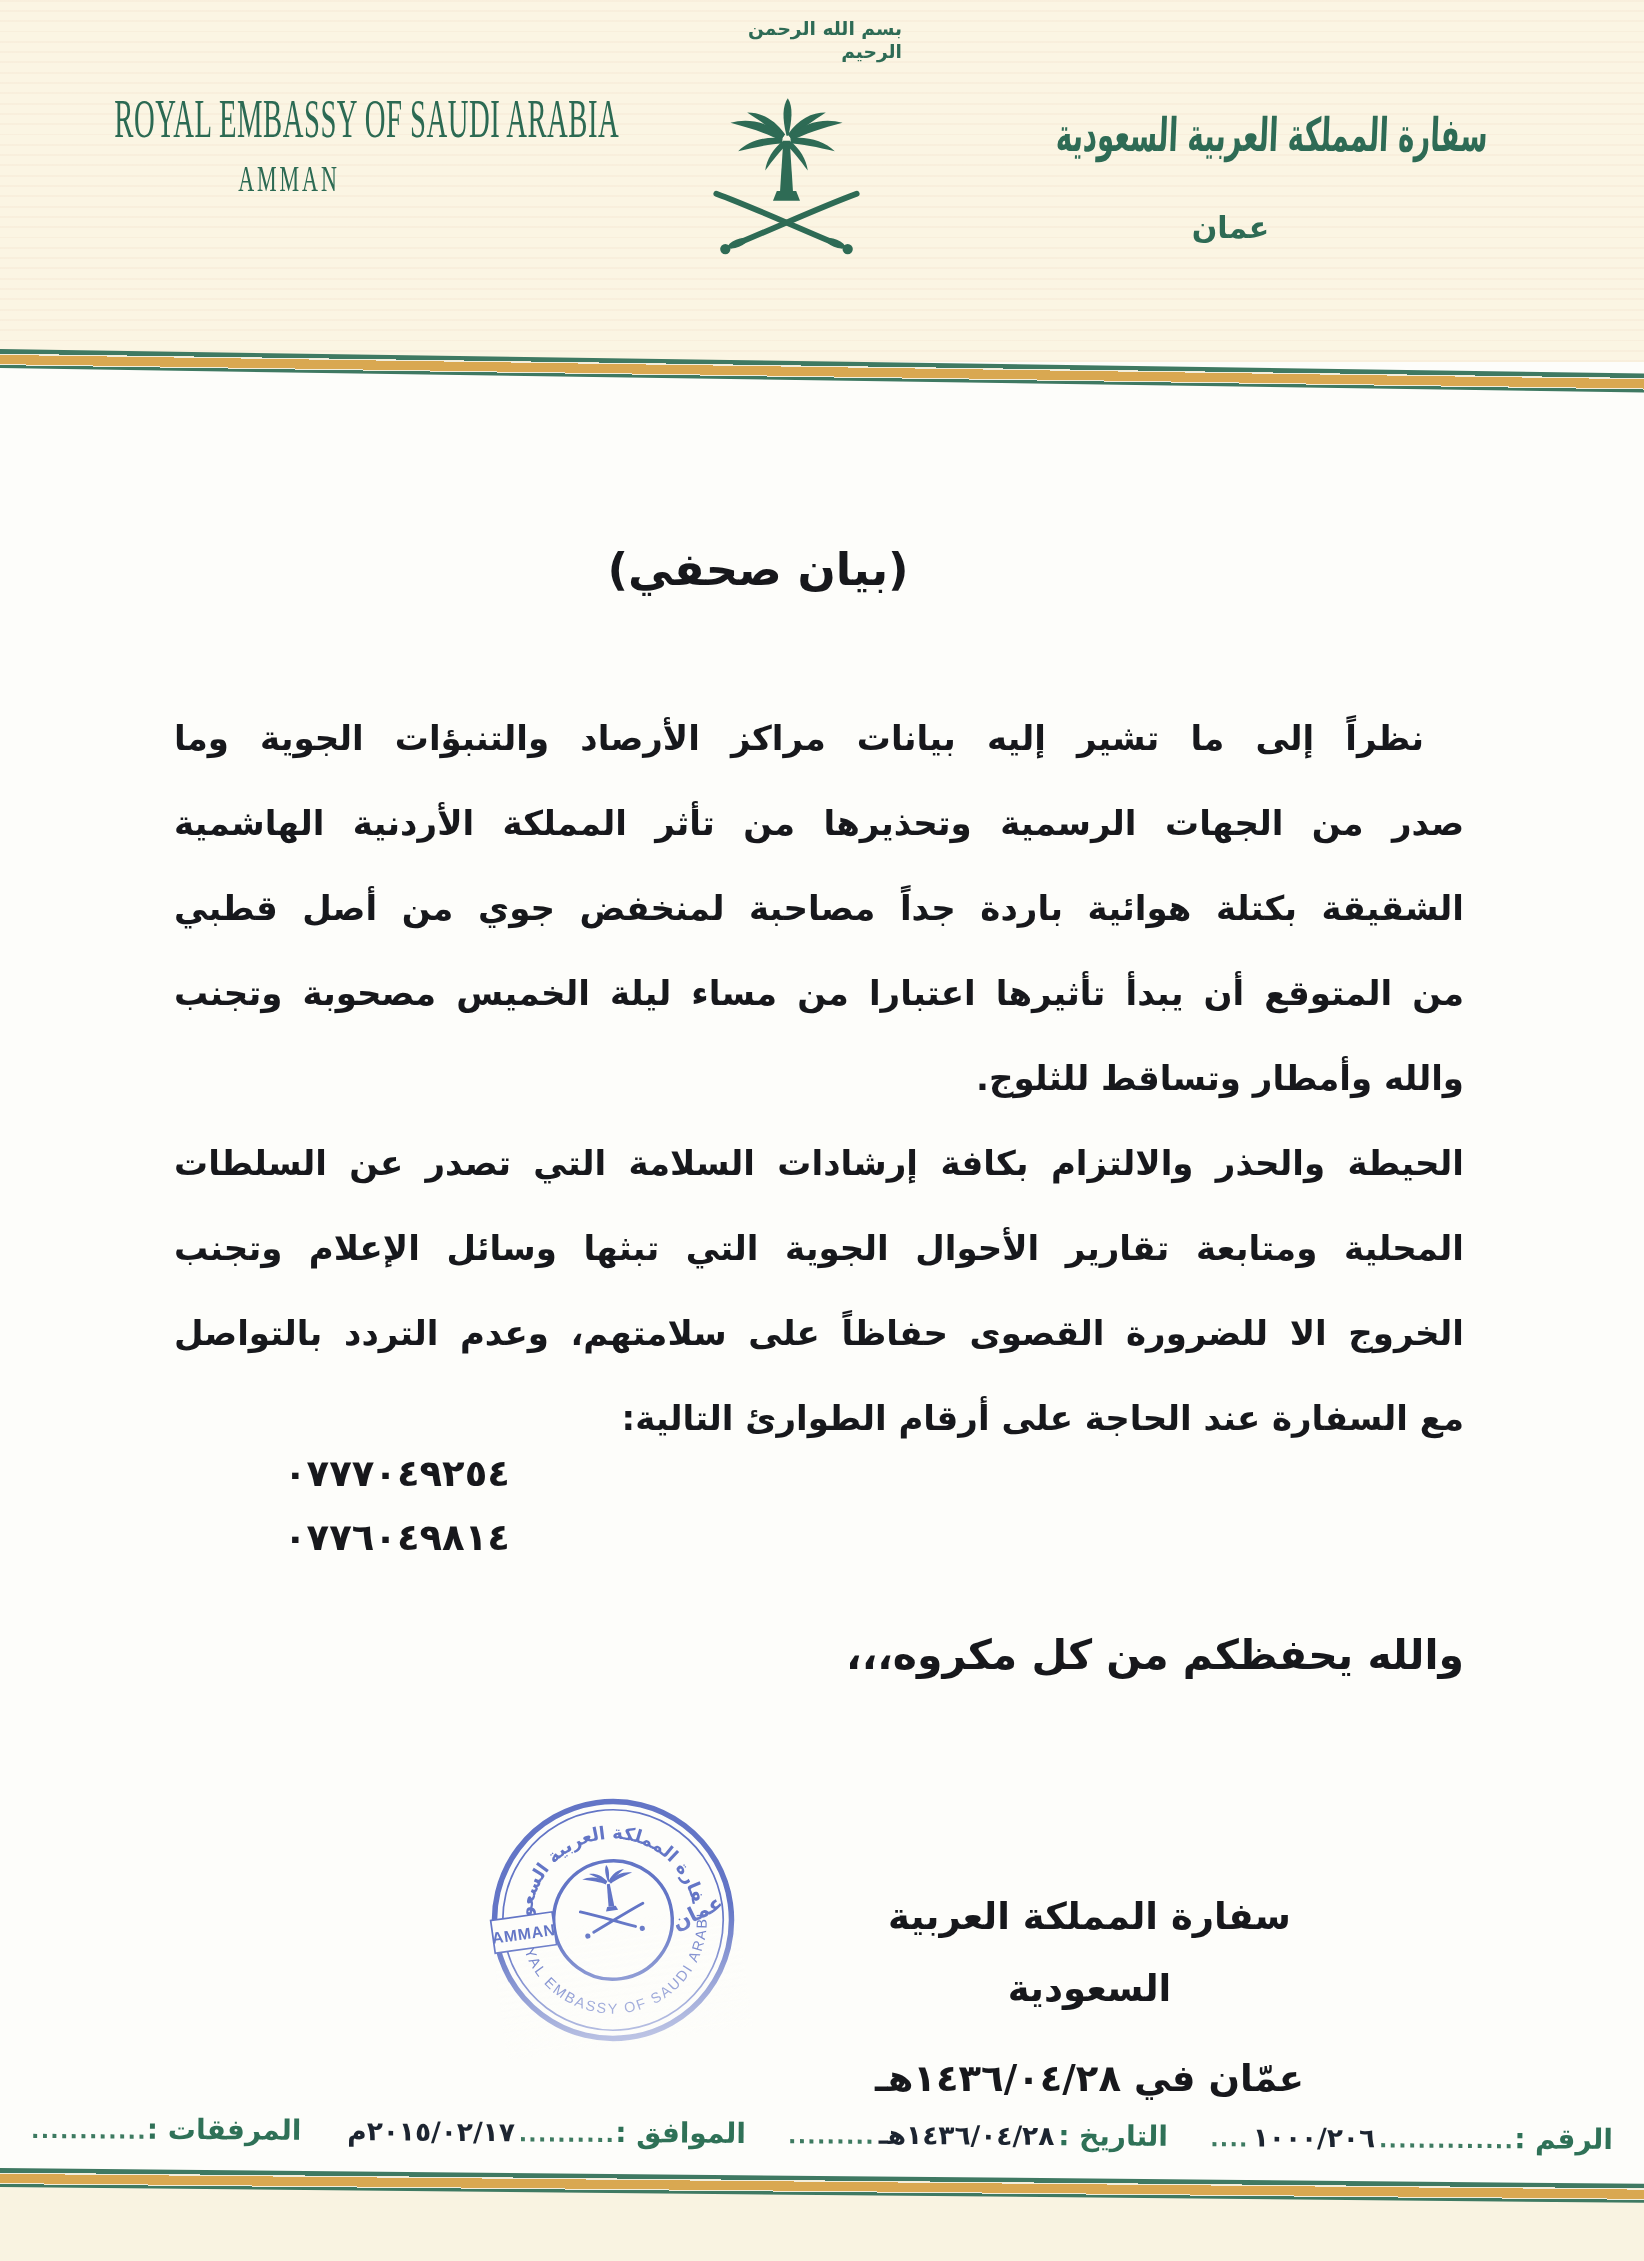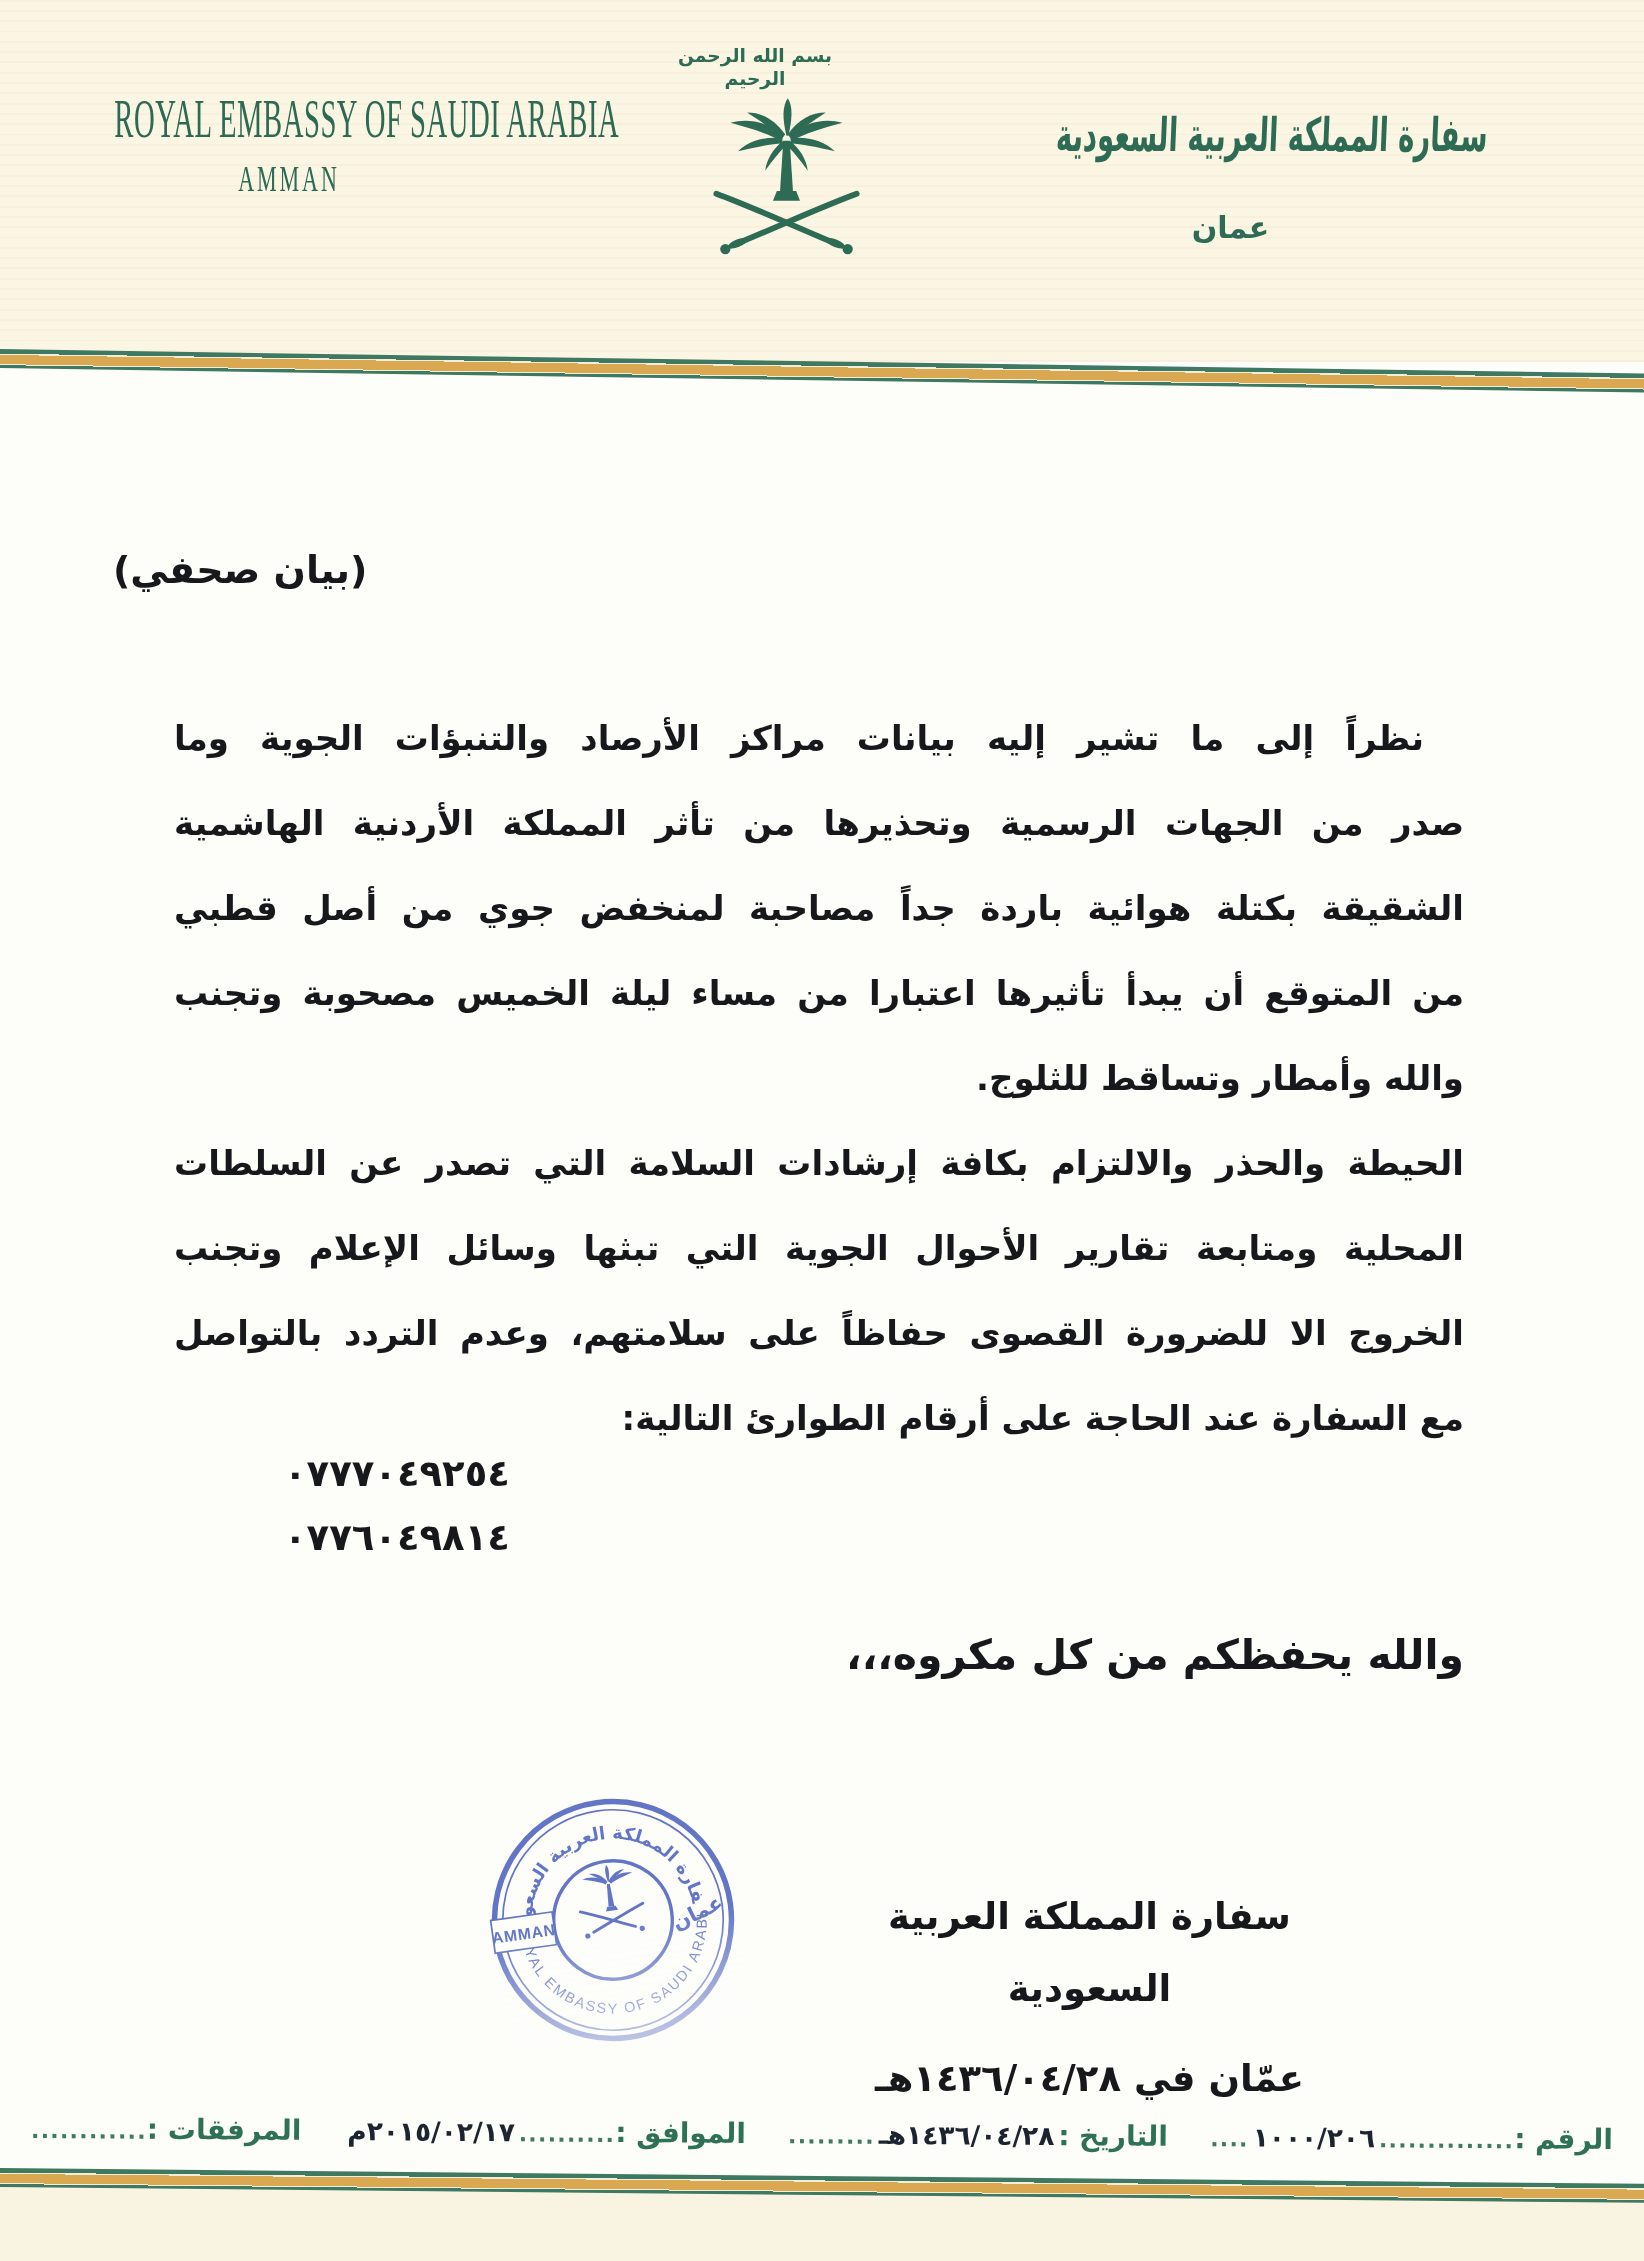--- a/index.html
+++ b/index.html
@@ -13,30 +13,30 @@
   .band{position:absolute;left:-7.7px;right:-7.7px;height:19.3px;
     background:linear-gradient(to bottom,#3f7962 0 4.5px,#f2eedd 4.5px 5.8px,#d9a851 5.8px 15px,#f2eedd 15px 16px,#3f7962 16px 19.3px);}
   .band-top{top:349px;transform:rotate(0.85deg);transform-origin:left center;}
   .band-bottom{top:2168px;transform:rotate(0.55deg);transform-origin:left center;}
 
   
   .eng-block{position:absolute;left:76px;top:89px;width:426px;text-align:center;color:#2c6a53;}
   .eng-title{font-family:"Liberation Serif",serif;font-size:35px;white-space:nowrap;transform:scale(0.82,1.55);transform-origin:center top;letter-spacing:0.6px;}
   .eng-city{font-family:"Liberation Serif",serif;font-size:24.5px;letter-spacing:3.2px;transform:scale(0.9,1.45);transform-origin:center top;margin-top:30px;}
 
-  .bismillah{position:absolute;left:668px;top:17px;width:174px;text-align:center;color:#2e6b55;font-size:18.7px;font-weight:700;line-height:1.25;margin-top:27px;}
+  .bismillah{position:absolute;left:728px;top:17px;width:174px;text-align:right;color:#2e6b55;font-size:18.7px;font-weight:700;line-height:1.25;}
   .emblem{position:absolute;left:706px;top:95px;width:161px;height:169px;}
 
   .ar-title-block{position:absolute;right:166px;top:108px;width:432px;text-align:center;color:#2e6b55;}
   .ar-title{display:inline-block;font-size:29px;font-weight:700;white-space:nowrap;transform:scale(0.95,1.6) skewX(-4deg);transform-origin:center top;}
   .ar-city-hdr{position:absolute;right:362px;top:210px;width:103px;text-align:center;color:#2e6b55;font-size:30px;font-weight:700;}
 
   
   .letter{position:absolute;left:174px;width:1290px;top:534px;direction:rtl;color:#17181c;}
-  .title{font-size:38px;font-weight:700;text-align:left;transform:translateX(-61px);line-height:72px;margin-bottom:90px;}
+  .title{font-size:45px;font-weight:700;text-align:center;transform:translateX(-61px);line-height:72px;margin-bottom:90px;}
   .para{font-size:34px;font-weight:700;line-height:85px;}
   .line{text-align:justify;text-align-last:justify;}
   .line.first{padding-right:40px;}
   .line.last{text-align:right;text-align-last:right;}
   .phones{margin-top:-19.3px;padding-left:110px;text-align:left;font-size:37px;font-weight:700;line-height:64px;letter-spacing:7.7px;}
   .closing{margin-top:50px;padding-left:671px;text-align:right;white-space:nowrap;font-size:41px;font-weight:700;line-height:71px;}
 
   
   .sig{position:absolute;right:277px;top:1881px;width:555px;direction:rtl;text-align:center;color:#17181c;font-weight:700;}
   .sig .org{font-size:37px;line-height:72px;}

